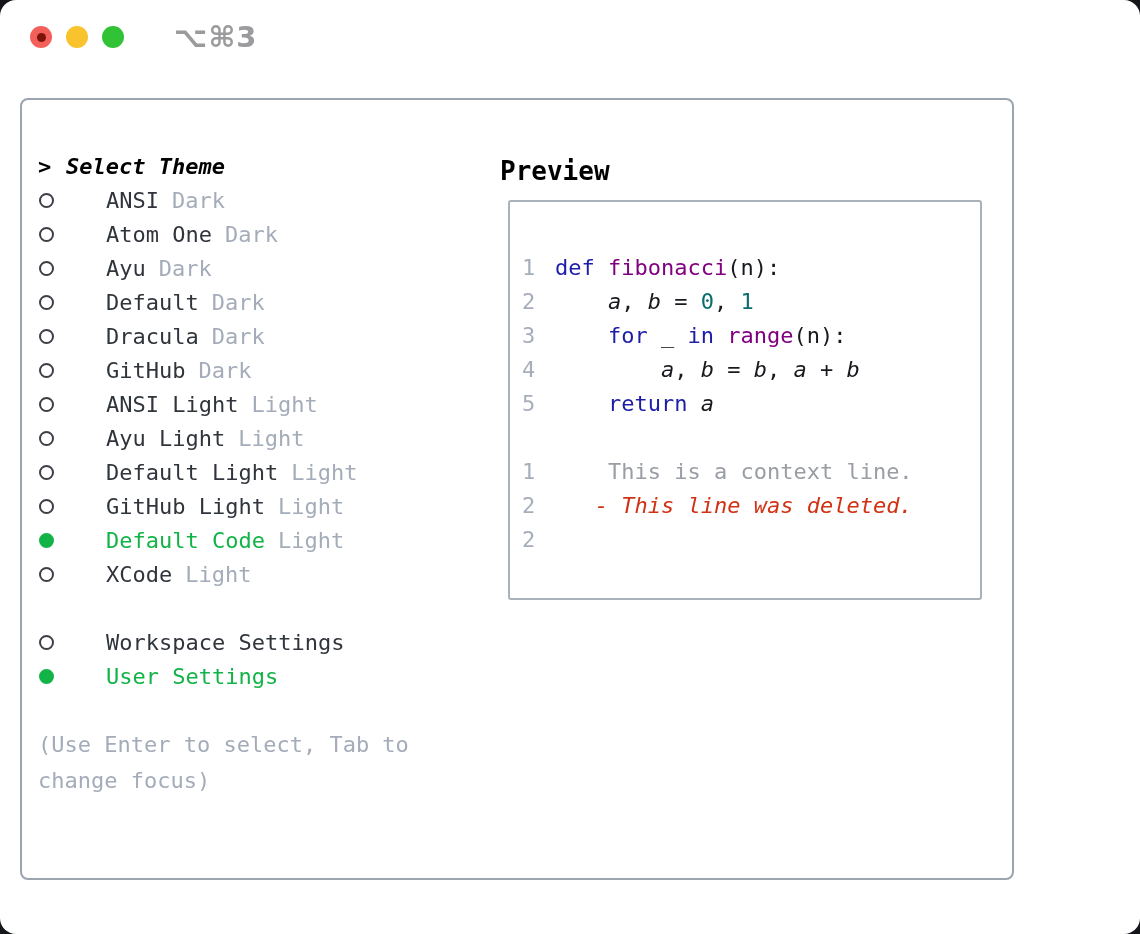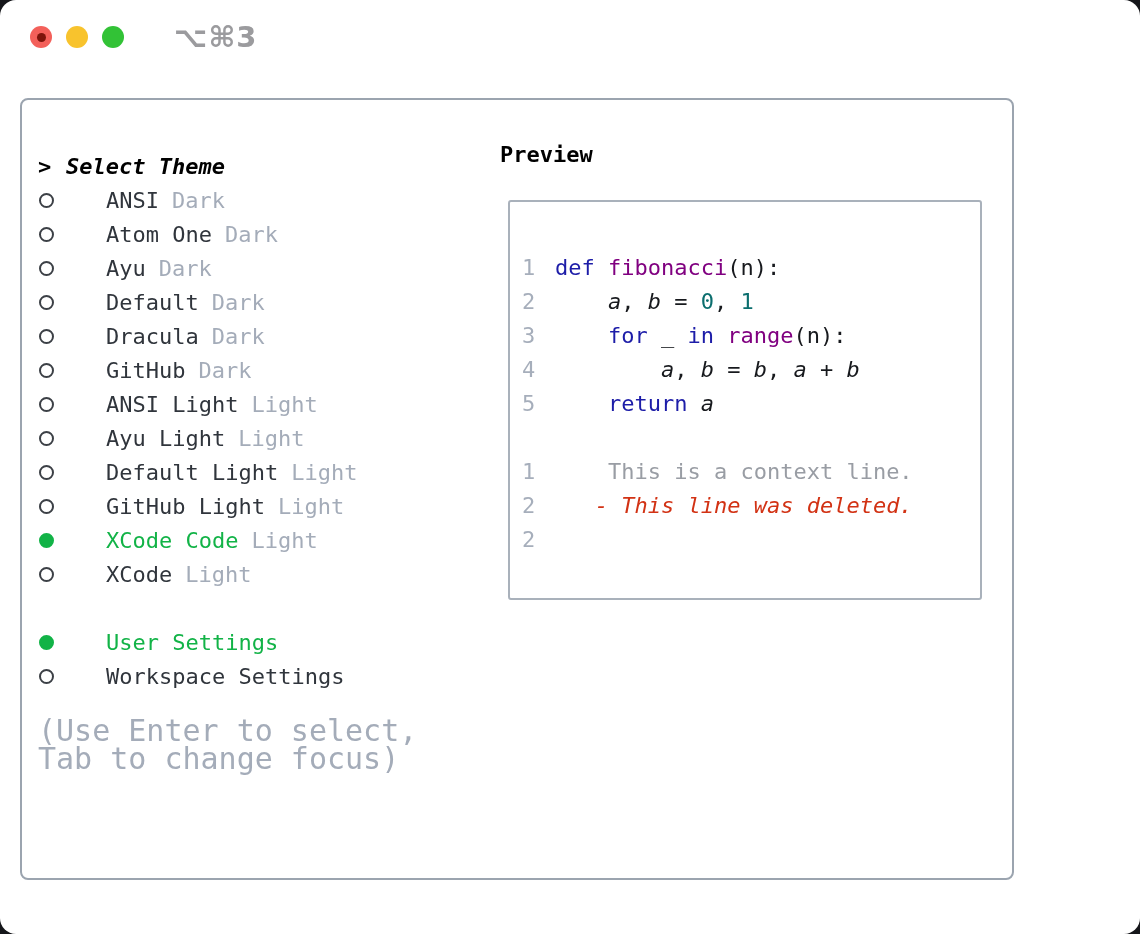--- a/index.html
+++ b/index.html
@@ -26,24 +26,24 @@
   .lrow { display:flex; align-items:center; height:34px; font-size:22px; white-space:pre; }
   .prefix { width:28px; display:flex; align-items:center; flex:none; }
   .caret { font-weight:bold; color:#000; }
   .radio { width:15px; height:15px; border-radius:50%; border:2.5px solid var(--radio-outline,#3c4046); margin-left:1px; }
   .radio.sel { background:var(--accent-green,#12b347); border-color:var(--accent-green,#12b347); }
   .hdr { font-weight:bold; color:var(--text-header,#000);font-style:italic; }
   .tname { color:var(--text-primary,#30353c);margin-left:40px; }
   .tname.selgreen { color:var(--accent-green,#12b347); }
   .tvar { color:var(--text-muted,#a4acb9); margin-left:13px;text-align:right; }
   .spacer { height:34px; }
-  .hint { margin-top:24px; width:420px; font-size:30px; line-height:28px; color:var(--text-muted,#a4acb9); }
+  .hint { margin-top:34px; width:420px; font-size:22px; line-height:36px; color:var(--text-muted,#a4acb9); }
   
-  .preview-title { position:absolute; left:478px; top:38px; height:34px; line-height:34px;
-                   font-size:22px; font-weight:bold; color:var(--text-header,#000);text-align:right; }
+  .preview-title { position:absolute; left:478px; top:54px; height:34px; line-height:34px;
+                   font-size:26px; font-weight:bold; color:var(--text-header,#000);text-align:right; }
   .preview-box { position:absolute; left:486px; top:100px; width:474px; height:400px;
                  border:2px solid var(--border-inner,#a9b1bb); border-radius:3px;
                  padding:49px 0 0 12px; overflow:hidden; }
   .cline { display:flex; height:34px; line-height:34px; font-size:22px; white-space:pre; }
   .ln { width:26px; margin-right:7px; flex:none; color:var(--line-no,#a6aebb); }
   .tk-kw  { color:var(--kw,#1d1da8); }
   .tk-fn  { color:var(--fn,#800080); }
   .tk-num { color:var(--num,#0b6e6e); }
   .tk-var { color:#17191d; font-style:italic; }
   .tk-p   { color:#17191d; }
@@ -78,29 +78,29 @@
           <div class="lrow"><span class="prefix"><span class="radio"></span></span><span class="tname">ANSI</span><span class="tvar">Dark</span></div>
           <div class="lrow"><span class="prefix"><span class="radio"></span></span><span class="tname">Atom One</span><span class="tvar">Dark</span></div>
           <div class="lrow"><span class="prefix"><span class="radio"></span></span><span class="tname">Ayu</span><span class="tvar">Dark</span></div>
           <div class="lrow"><span class="prefix"><span class="radio"></span></span><span class="tname">Default</span><span class="tvar">Dark</span></div>
           <div class="lrow"><span class="prefix"><span class="radio"></span></span><span class="tname">Dracula</span><span class="tvar">Dark</span></div>
           <div class="lrow"><span class="prefix"><span class="radio"></span></span><span class="tname">GitHub</span><span class="tvar">Dark</span></div>
           <div class="lrow"><span class="prefix"><span class="radio"></span></span><span class="tname">ANSI Light</span><span class="tvar">Light</span></div>
           <div class="lrow"><span class="prefix"><span class="radio"></span></span><span class="tname">Ayu Light</span><span class="tvar">Light</span></div>
           <div class="lrow"><span class="prefix"><span class="radio"></span></span><span class="tname">Default Light</span><span class="tvar">Light</span></div>
           <div class="lrow"><span class="prefix"><span class="radio"></span></span><span class="tname">GitHub Light</span><span class="tvar">Light</span></div>
-          <div class="lrow"><span class="prefix"><span class="radio sel"></span></span><span class="tname selgreen">XCode Code</span><span class="tvar">Light</span></div>
+          <div class="lrow"><span class="prefix"><span class="radio sel"></span></span><span class="tname selgreen">Default Code</span><span class="tvar">Light</span></div>
           <div class="lrow"><span class="prefix"><span class="radio"></span></span><span class="tname">XCode</span><span class="tvar">Light</span></div>
         </div>
 
       <div class="spacer"></div>
 
       <div id="apply-items">
+          <div class="lrow"><span class="prefix"><span class="radio"></span></span><span class="tname">Workspace Settings</span></div>
           <div class="lrow"><span class="prefix"><span class="radio sel"></span></span><span class="tname selgreen">User Settings</span></div>
-          <div class="lrow"><span class="prefix"><span class="radio"></span></span><span class="tname">Workspace Settings</span></div>
         </div>
 
       <div class="hint">(Use Enter to select, Tab to change focus)</div>
     </div>
 
     <div class="preview-title">Preview</div>
 
     <div class="preview-box" id="preview-box">
         <div class="cline"><span class="ln">1</span><span class="tk-kw">def</span><span class="tk-p"> </span><span class="tk-fn">fibonacci</span><span class="tk-p">(n):</span></div>
         <div class="cline"><span class="ln">2</span><span class="tk-p">    </span><span class="tk-var">a</span><span class="tk-p">, </span><span class="tk-var">b</span><span class="tk-p"> = </span><span class="tk-num">0</span><span class="tk-p">, </span><span class="tk-num">1</span></div>

